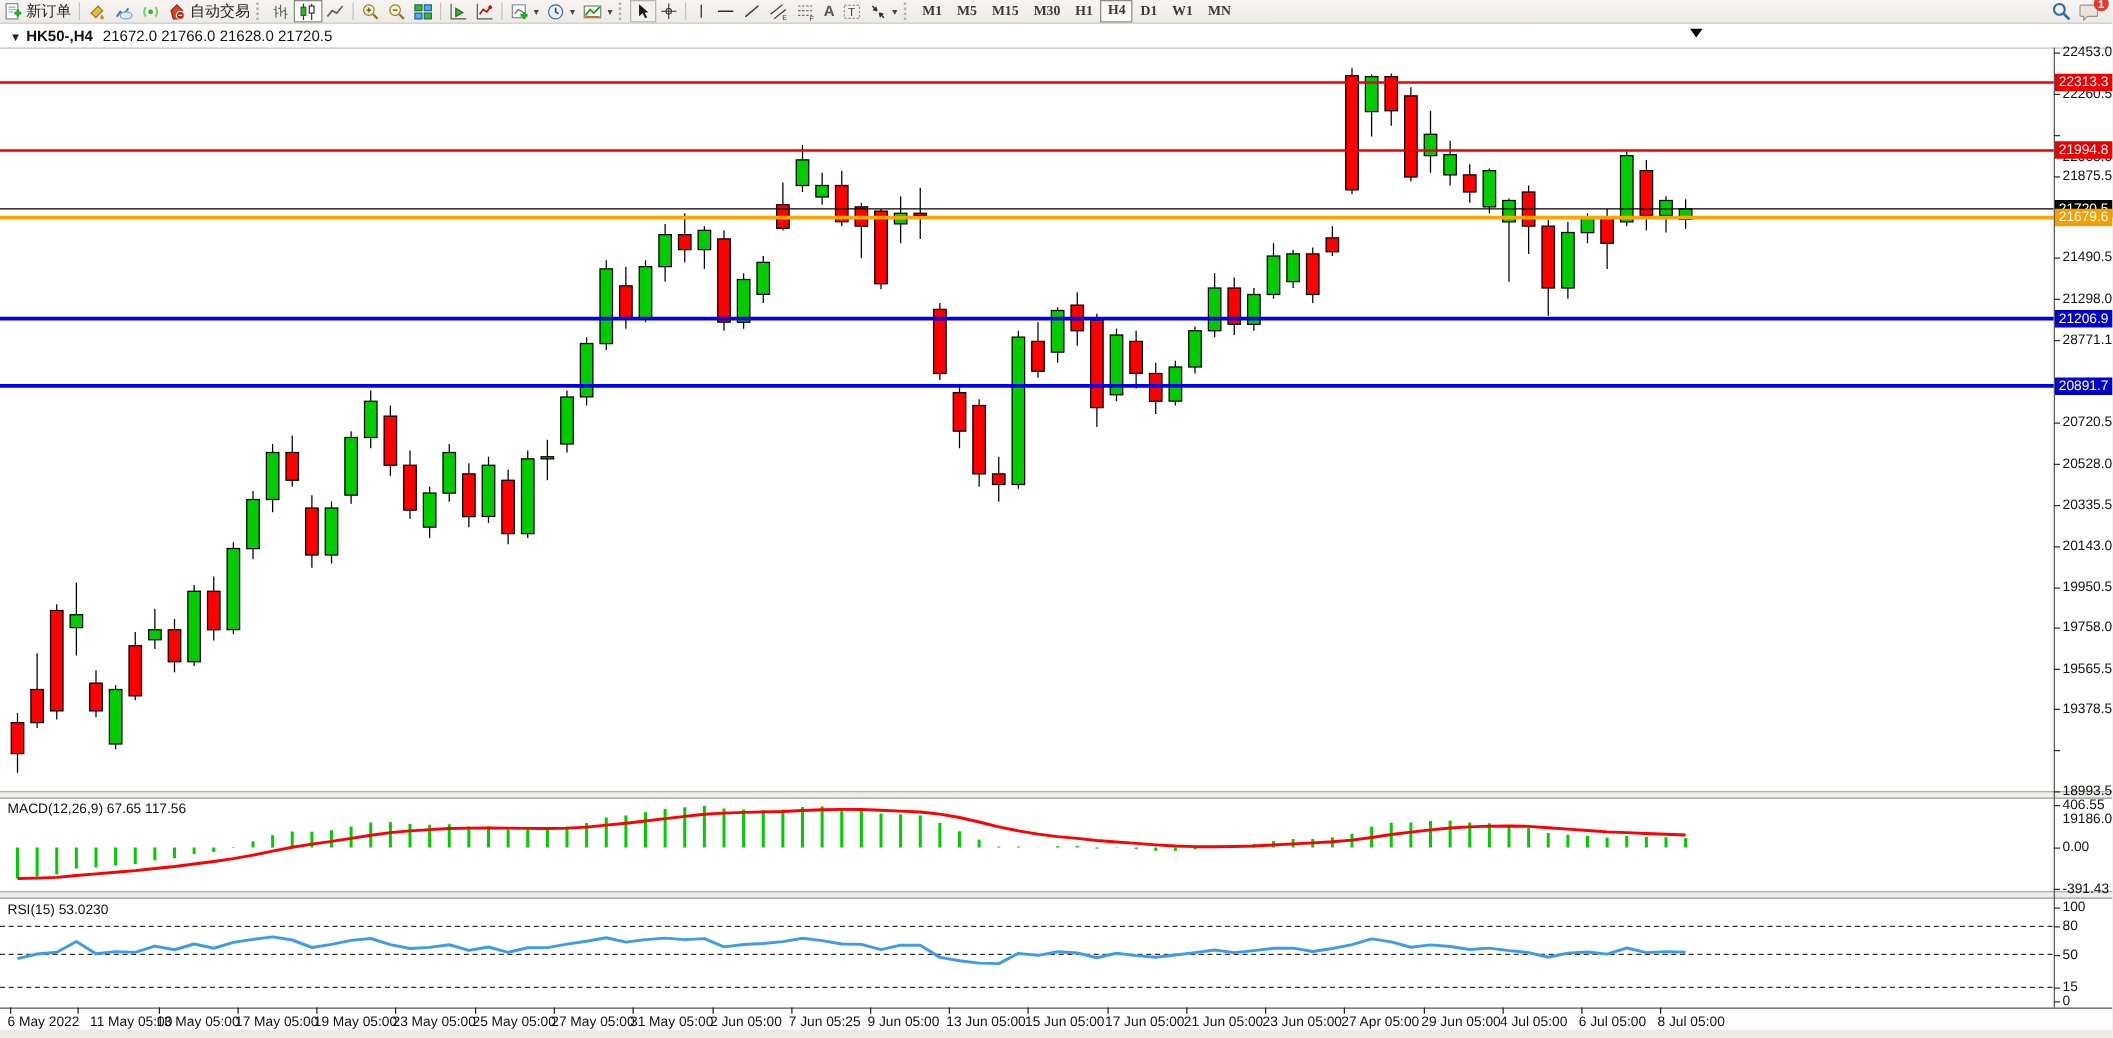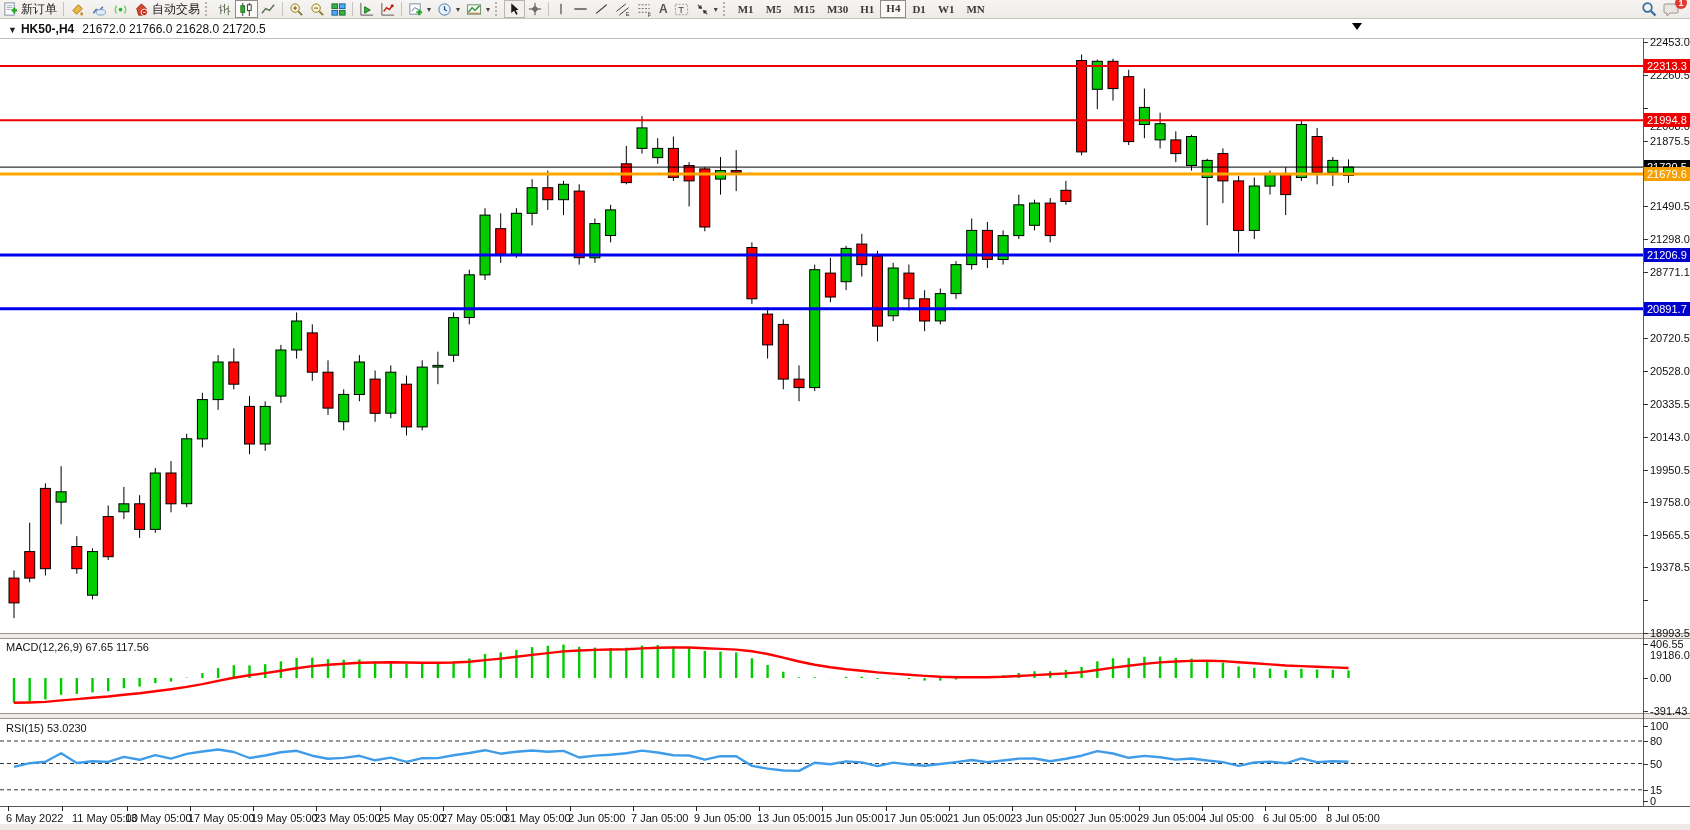--- a/index.html
+++ b/index.html
@@ -649,35 +649,35 @@
       <div class="tlabel" style="left: 314px;">23 May 05:00</div>
       <div class="tdash" style="left: 316px;"></div>
       <div class="tlabel" style="left: 378px;">25 May 05:00</div>
       <div class="tdash" style="left: 380px;"></div>
       <div class="tlabel" style="left: 441px;">27 May 05:00</div>
       <div class="tdash" style="left: 443px;"></div>
       <div class="tlabel" style="left: 504px;">31 May 05:00</div>
       <div class="tdash" style="left: 506px;"></div>
       <div class="tlabel" style="left: 568px;">2 Jun 05:00</div>
       <div class="tdash" style="left: 570px;"></div>
-      <div class="tlabel" style="left: 631px;">7 Jan 05:00</div>
+      <div class="tlabel" style="left: 631px;">7 Jun 05:25</div>
       <div class="tdash" style="left: 633px;"></div>
       <div class="tlabel" style="left: 694px;">9 Jun 05:00</div>
       <div class="tdash" style="left: 696px;"></div>
       <div class="tlabel" style="left: 757px;">13 Jun 05:00</div>
       <div class="tdash" style="left: 759px;"></div>
       <div class="tlabel" style="left: 820px;">15 Jun 05:00</div>
       <div class="tdash" style="left: 822px;"></div>
       <div class="tlabel" style="left: 884px;">17 Jun 05:00</div>
       <div class="tdash" style="left: 886px;"></div>
       <div class="tlabel" style="left: 947px;">21 Jun 05:00</div>
       <div class="tdash" style="left: 949px;"></div>
       <div class="tlabel" style="left: 1010px;">23 Jun 05:00</div>
       <div class="tdash" style="left: 1012px;"></div>
-      <div class="tlabel" style="left: 1073px;">27 Jun 05:00</div>
+      <div class="tlabel" style="left: 1073px;">27 Apr 05:00</div>
       <div class="tdash" style="left: 1075px;"></div>
       <div class="tlabel" style="left: 1137px;">29 Jun 05:00</div>
       <div class="tdash" style="left: 1139px;"></div>
       <div class="tlabel" style="left: 1200px;">4 Jul 05:00</div>
       <div class="tdash" style="left: 1202px;"></div>
       <div class="tlabel" style="left: 1263px;">6 Jul 05:00</div>
       <div class="tdash" style="left: 1265px;"></div>
       <div class="tlabel" style="left: 1326px; text-align: center;">8 Jul 05:00</div>
       <div class="tdash" style="left: 1328px;"></div>
     </div>

